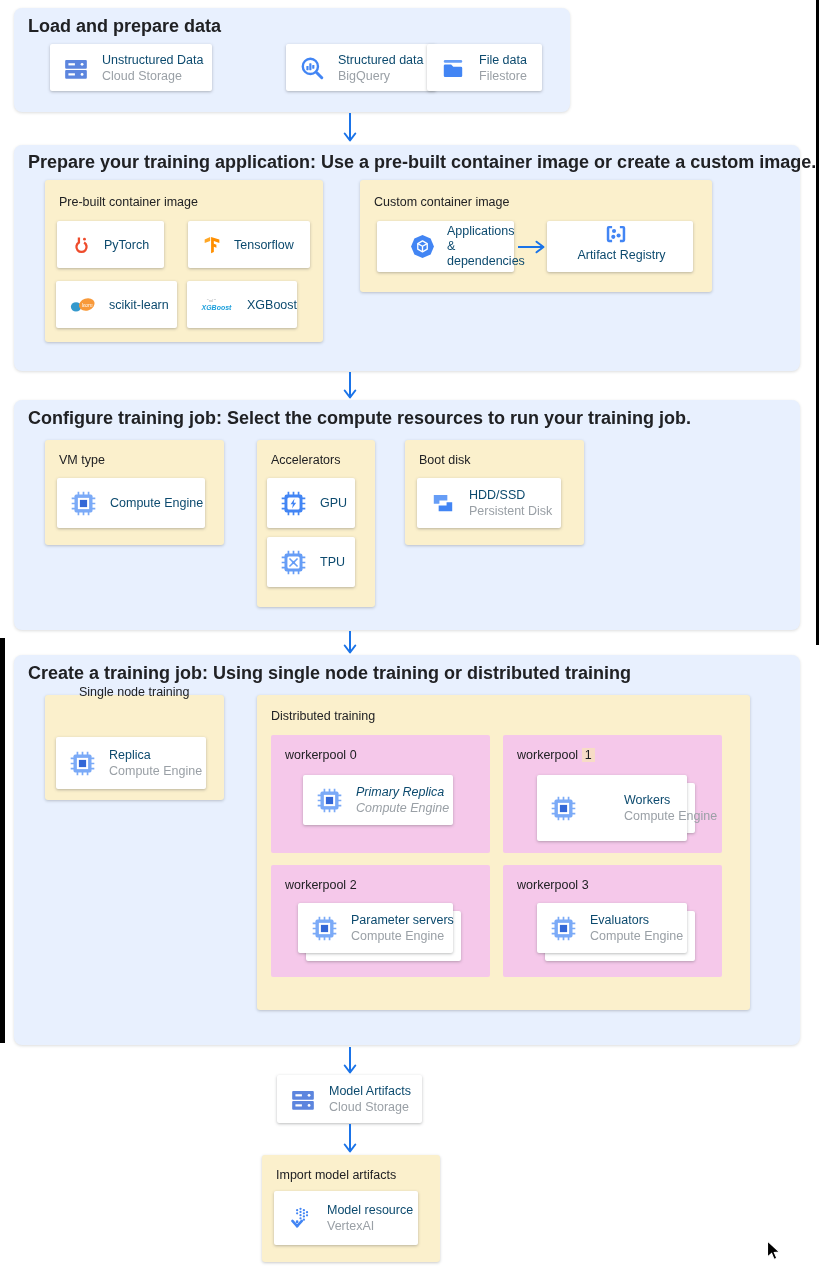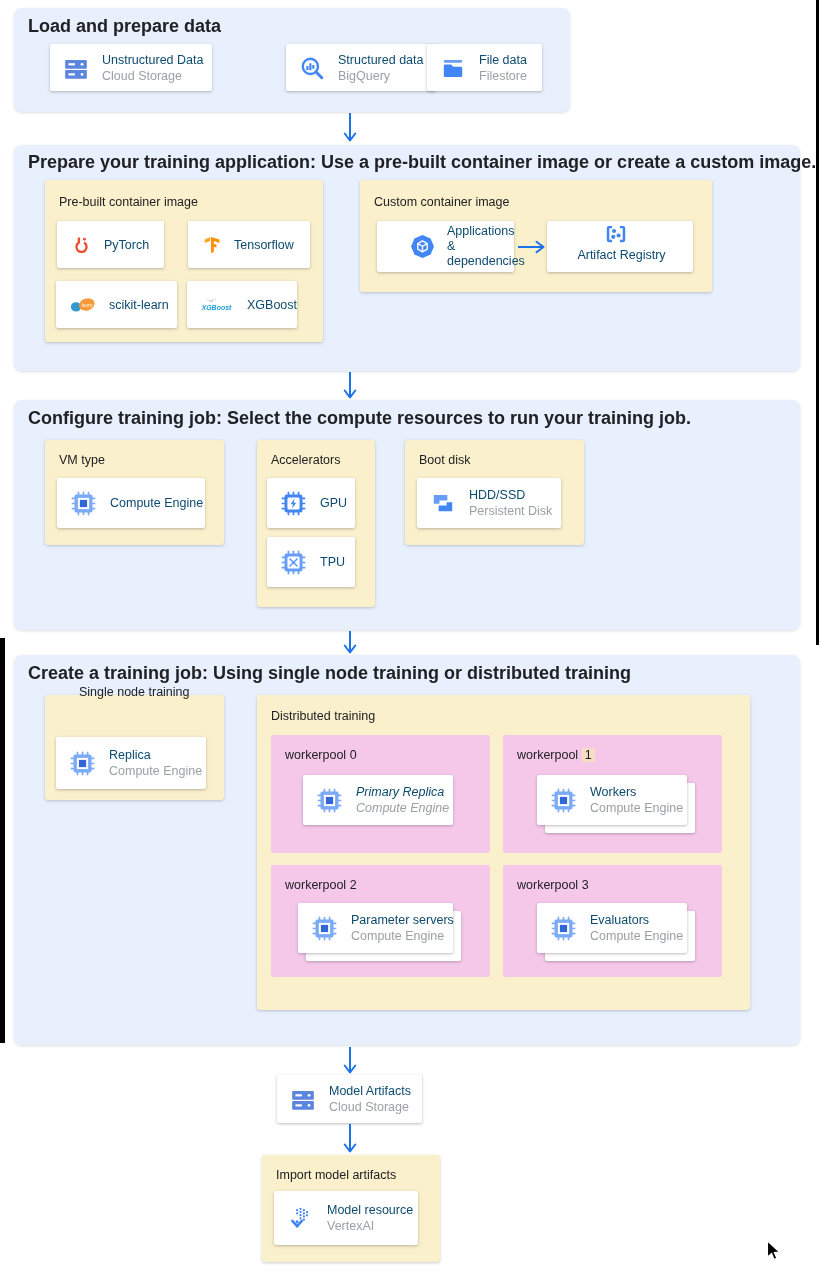--- a/index.html
+++ b/index.html
@@ -304,21 +304,21 @@
     </span>
     <span class="txt">
         <span class="t1">Primary Replica</span>
         <span class="t2">Compute Engine</span>
       </span>
   </div>
 
   <div class="pool" style="left:503px;top:735px;width:219px;height:118px;"></div>
   <div class="pool-title" style="left:517px;top:748px;"><span>workerpool</span> <span class="num hl">1</span></div>
   <div class="ghost" style="left:545px;top:783px;width:150px;height:50px;"></div>
-  <div class="card" style="left:537px;top:775px;width:150px;height:50px;">
+  <div class="card" style="left:537px;top:775px;width:150px;height:66px;gap:34px;">
     <span class="icon">
       <svg width="27" height="27" viewBox="0 0 24 24">
           <g stroke="#7baaf7" stroke-width="1.5">
             <path d="M7.5 1.5v3M12 1.5v3M16.5 1.5v3M7.5 19.5v3M12 19.5v3M16.5 19.5v3M1.5 7.5h3M1.5 12h3M1.5 16.5h3M19.5 7.5h3M19.5 12h3M19.5 16.5h3"></path>
           </g>
           <rect x="4" y="4" width="16" height="16" rx="1.5" fill="#7baaf7"></rect>
           <rect x="7" y="7" width="10" height="10" fill="#fff"></rect>
           <rect x="8.8" y="8.8" width="6.4" height="6.4" fill="#3367d6"></rect>
         </svg>
     </span>

